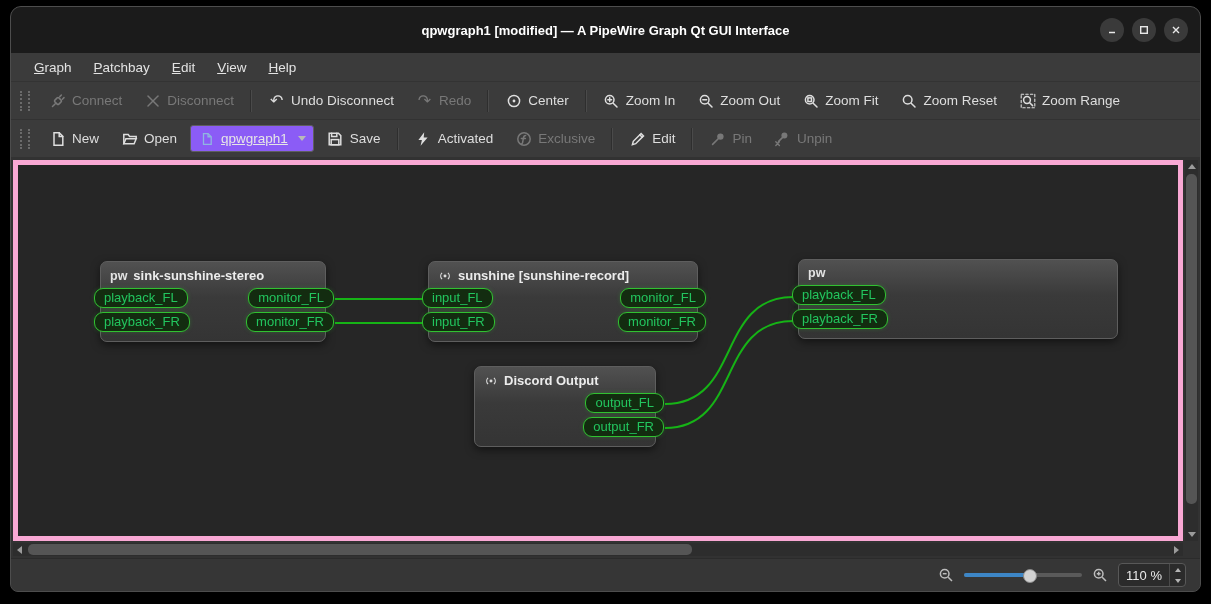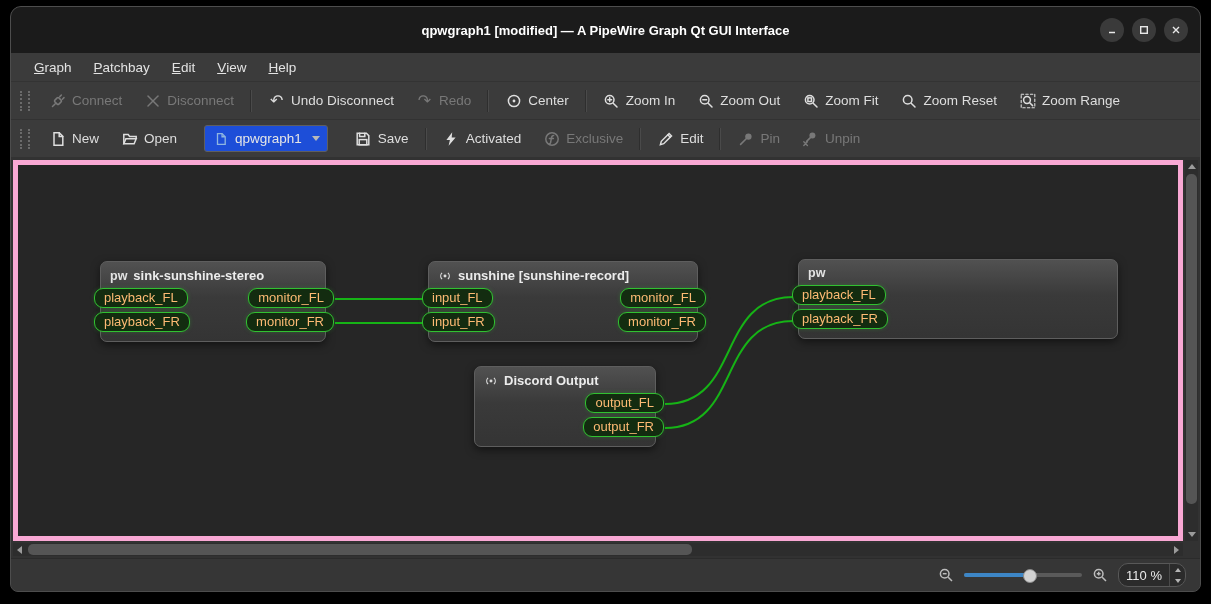--- a/index.html
+++ b/index.html
@@ -17,36 +17,36 @@
   .menu-item{display:inline-flex;align-items:center;padding:0 11px;color:#e3e3e3;font-size:13.5px;cursor:default;}
   .menu-item .mn{text-decoration:underline;}
   
   .toolbar{height:37px;flex:0 0 37px;background:#3b3b3b;border-bottom:1px solid #323232;display:flex;align-items:center;padding:0 6px;}
   .tb-handle{width:6px;height:20px;border-left:2px dotted #6b6b6b;border-right:2px dotted #6b6b6b;margin:0 8px 0 3px;}
   .tb-item{display:flex;align-items:center;gap:6px;padding:0 11px;height:30px;color:#dedede;font-size:13.5px;border-radius:3px;cursor:default;white-space:nowrap;}
   .tb-item.disabled{color:#787878;}
   .tb-icon{display:inline-flex;align-items:center;justify-content:center;width:17px;height:17px;}
   .tb-icon .glyph{font-size:16px;line-height:16px;}
   .tb-sep{width:1px;height:22px;background:#2e2e2e;border-right:1px solid #4a4a4a;margin:0 5px;}
-  .tb-combo{display:flex;align-items:center;gap:6px;background:#1d4ed8;border:1px solid #5f5f5f;border-radius:3px;height:25px;padding:0 7px;margin:0 16px;color:#e6e6e6;font-size:13.5px;cursor:default;}
+  .tb-combo{display:flex;align-items:center;gap:6px;background:#8b5cf6;border:1px solid #5f5f5f;border-radius:3px;height:25px;padding:0 7px;margin:0 2px;color:#e6e6e6;font-size:13.5px;cursor:default;text-decoration:underline;}
   .combo-arrow{width:0;height:0;border-left:4px solid transparent;border-right:4px solid transparent;border-top:5px solid #b9b9b9;margin-left:4px;}
   
   .canvas-area{flex:1;display:flex;flex-direction:column;background:#323232;padding:2px;min-height:0;}
   .canvas-row{flex:1;display:flex;min-height:0;}
   .canvas{flex:1;position:relative;background:#262626;border:5px solid #f9a8d4;overflow:hidden;}
   #wires{position:absolute;left:0;top:0;pointer-events:none;}
   
   .node{position:absolute;background:linear-gradient(#515151,#3a3a3a 45%,#343434);border:1px solid #5e5e5e;
     border-radius:7px;box-shadow:0 3px 8px rgba(0,0,0,.5);padding-bottom:7px;}
   .node-title{display:flex;align-items:center;gap:6px;padding:6px 9px 3px;color:#ececec;font-size:13px;font-weight:bold;white-space:nowrap;overflow:hidden;}
   .node-icon{display:inline-flex;align-items:center;color:#dcdcdc;}
   .node-icon.pw{font-size:12.5px;font-weight:bold;color:#e2e2e2;letter-spacing:0;}
   .port-row{display:flex;justify-content:space-between;align-items:center;height:24px;}
   .port-row.only-out{justify-content:flex-end;}
-  .port{font-size:13px;color:#fdba74;background:#132c10;border:1.5px solid #31c131;border-radius:9px;
+  .port{font-size:13px;color:#22c55e;background:#132c10;border:1.5px solid #31c131;border-radius:9px;
     padding:1px 9px 2px;white-space:nowrap;box-shadow:0 0 4px rgba(46,200,46,.25);cursor:default;}
   .port.in{margin-left:-7px;}
   .port.out{margin-right:-9px;}
   
   .vscroll{flex:0 0 13px;display:flex;flex-direction:column;background:#2d2d2d;margin-left:2px;}
   .vtrack{flex:1;position:relative;}
   .vthumb{position:absolute;left:1px;right:1px;top:1px;height:93%;background:#555555;border-radius:5px;}
   .hscroll-row{display:flex;margin-top:2px;}
   .hscroll{flex:1;height:13px;display:flex;background:#2d2d2d;}
   .htrack{flex:1;position:relative;}
@@ -57,21 +57,21 @@
   .sarrow.down::after{content:"";border-left:4px solid transparent;border-right:4px solid transparent;border-top:5px solid #9b9b9b;}
   .sarrow.left::after{content:"";border-top:4px solid transparent;border-bottom:4px solid transparent;border-right:5px solid #9b9b9b;}
   .sarrow.right::after{content:"";border-top:4px solid transparent;border-bottom:4px solid transparent;border-left:5px solid #9b9b9b;}
   
   .statusbar{height:32px;flex:0 0 32px;background:#363636;border-top:1px solid #2b2b2b;display:flex;align-items:center;justify-content:flex-end;gap:10px;padding:0 14px;}
   .sb-icon{display:inline-flex;width:16px;height:16px;color:#bdbdbd;}
   .slider{width:118px;height:16px;position:relative;display:flex;align-items:center;}
   .slider-track{position:absolute;left:0;right:0;height:4px;border-radius:2px;background:#5a5a5a;}
   .slider-fill{position:absolute;left:0;height:4px;border-radius:2px;background:#3d86c6;}
   .slider-handle{position:absolute;top:2px;width:12px;height:12px;border-radius:50%;background:#d2d2d2;border:1px solid #8a8a8a;}
-  .spinbox{display:flex;align-items:center;background:#2b2b2b;border:1px solid #585858;border-radius:10px;height:22px;}
+  .spinbox{display:flex;align-items:center;background:#2b2b2b;border:1px solid #585858;border-radius:4px;height:22px;}
   .spin-value{color:#eaeaea;font-size:13px;padding:0 7px;}
   .spin-btns{display:flex;flex-direction:column;border-left:1px solid #4a4a4a;height:100%;}
   .spin-btn{flex:1;width:15px;display:flex;align-items:center;justify-content:center;}
   .spin-btn.up::after{content:"";border-left:3.5px solid transparent;border-right:3.5px solid transparent;border-bottom:4px solid #b5b5b5;}
   .spin-btn.down::after{content:"";border-left:3.5px solid transparent;border-right:3.5px solid transparent;border-top:4px solid #b5b5b5;}
 </style>
 </head>
 <body>
 
 <div class="window">

